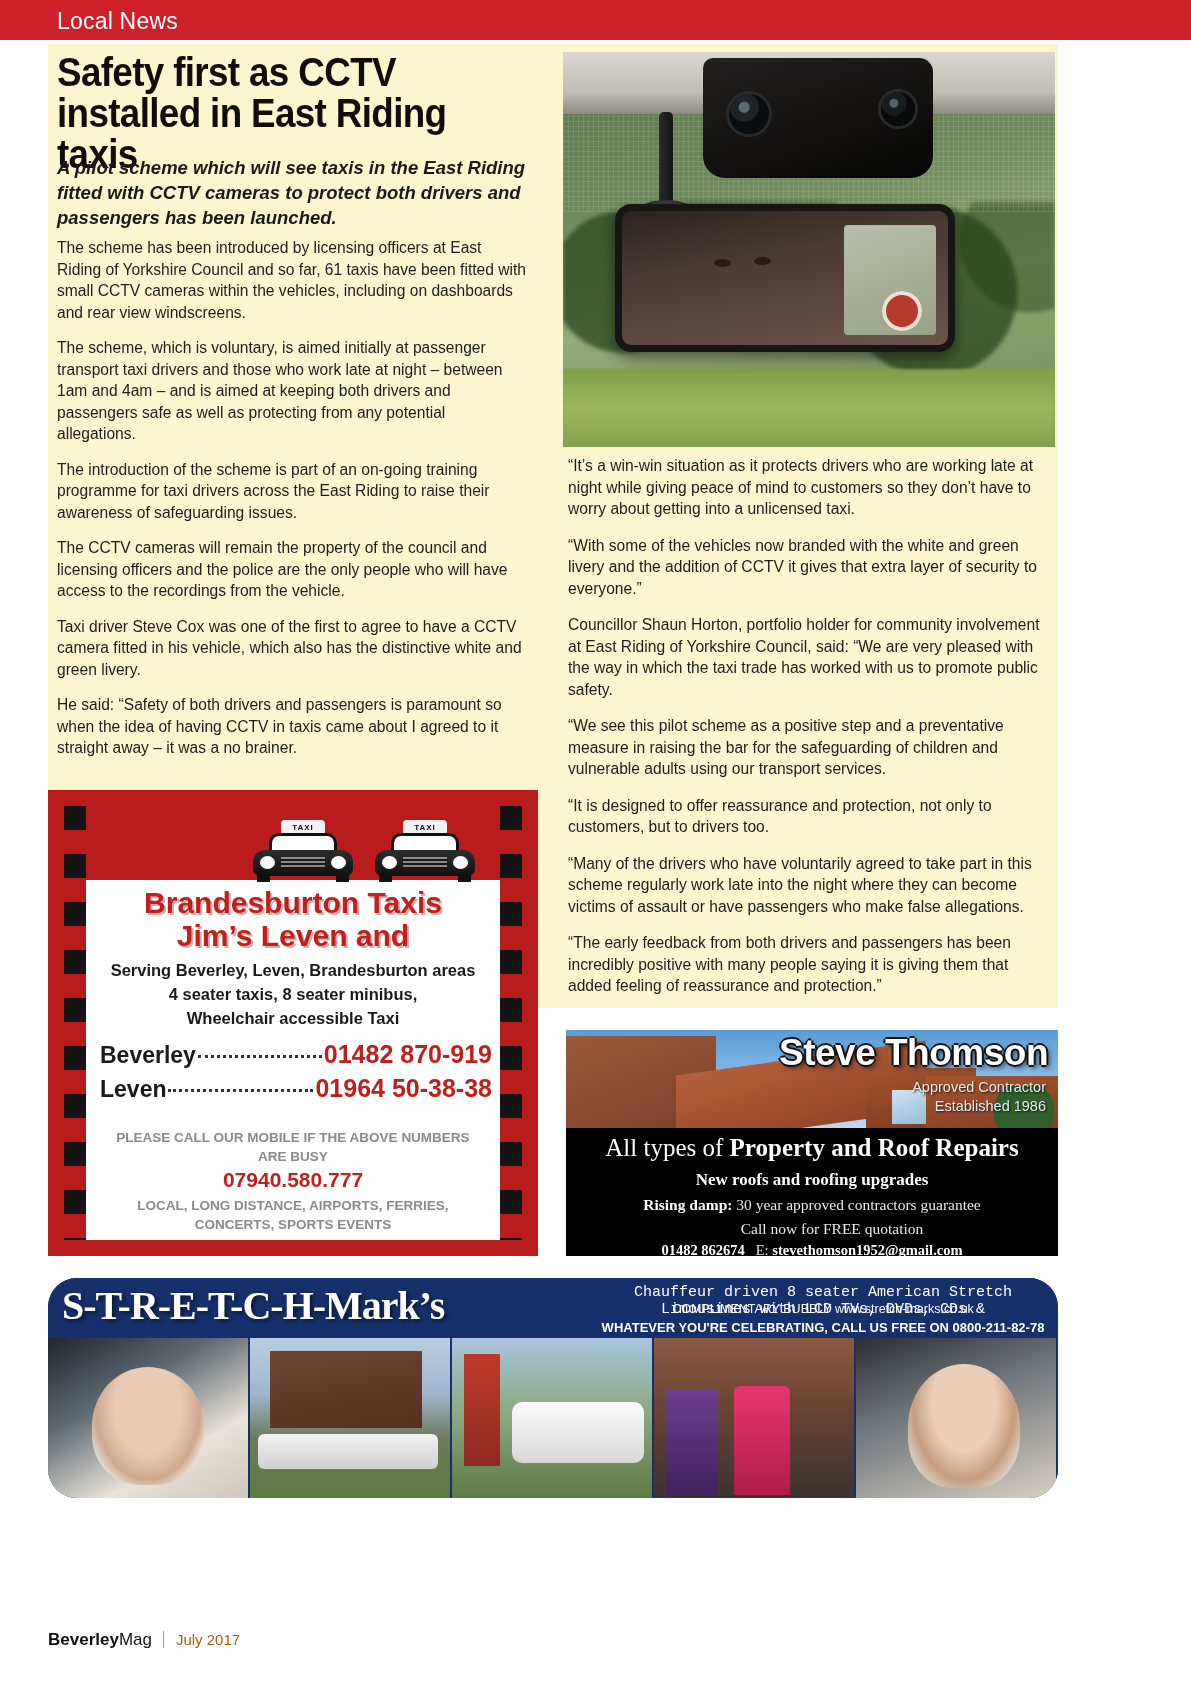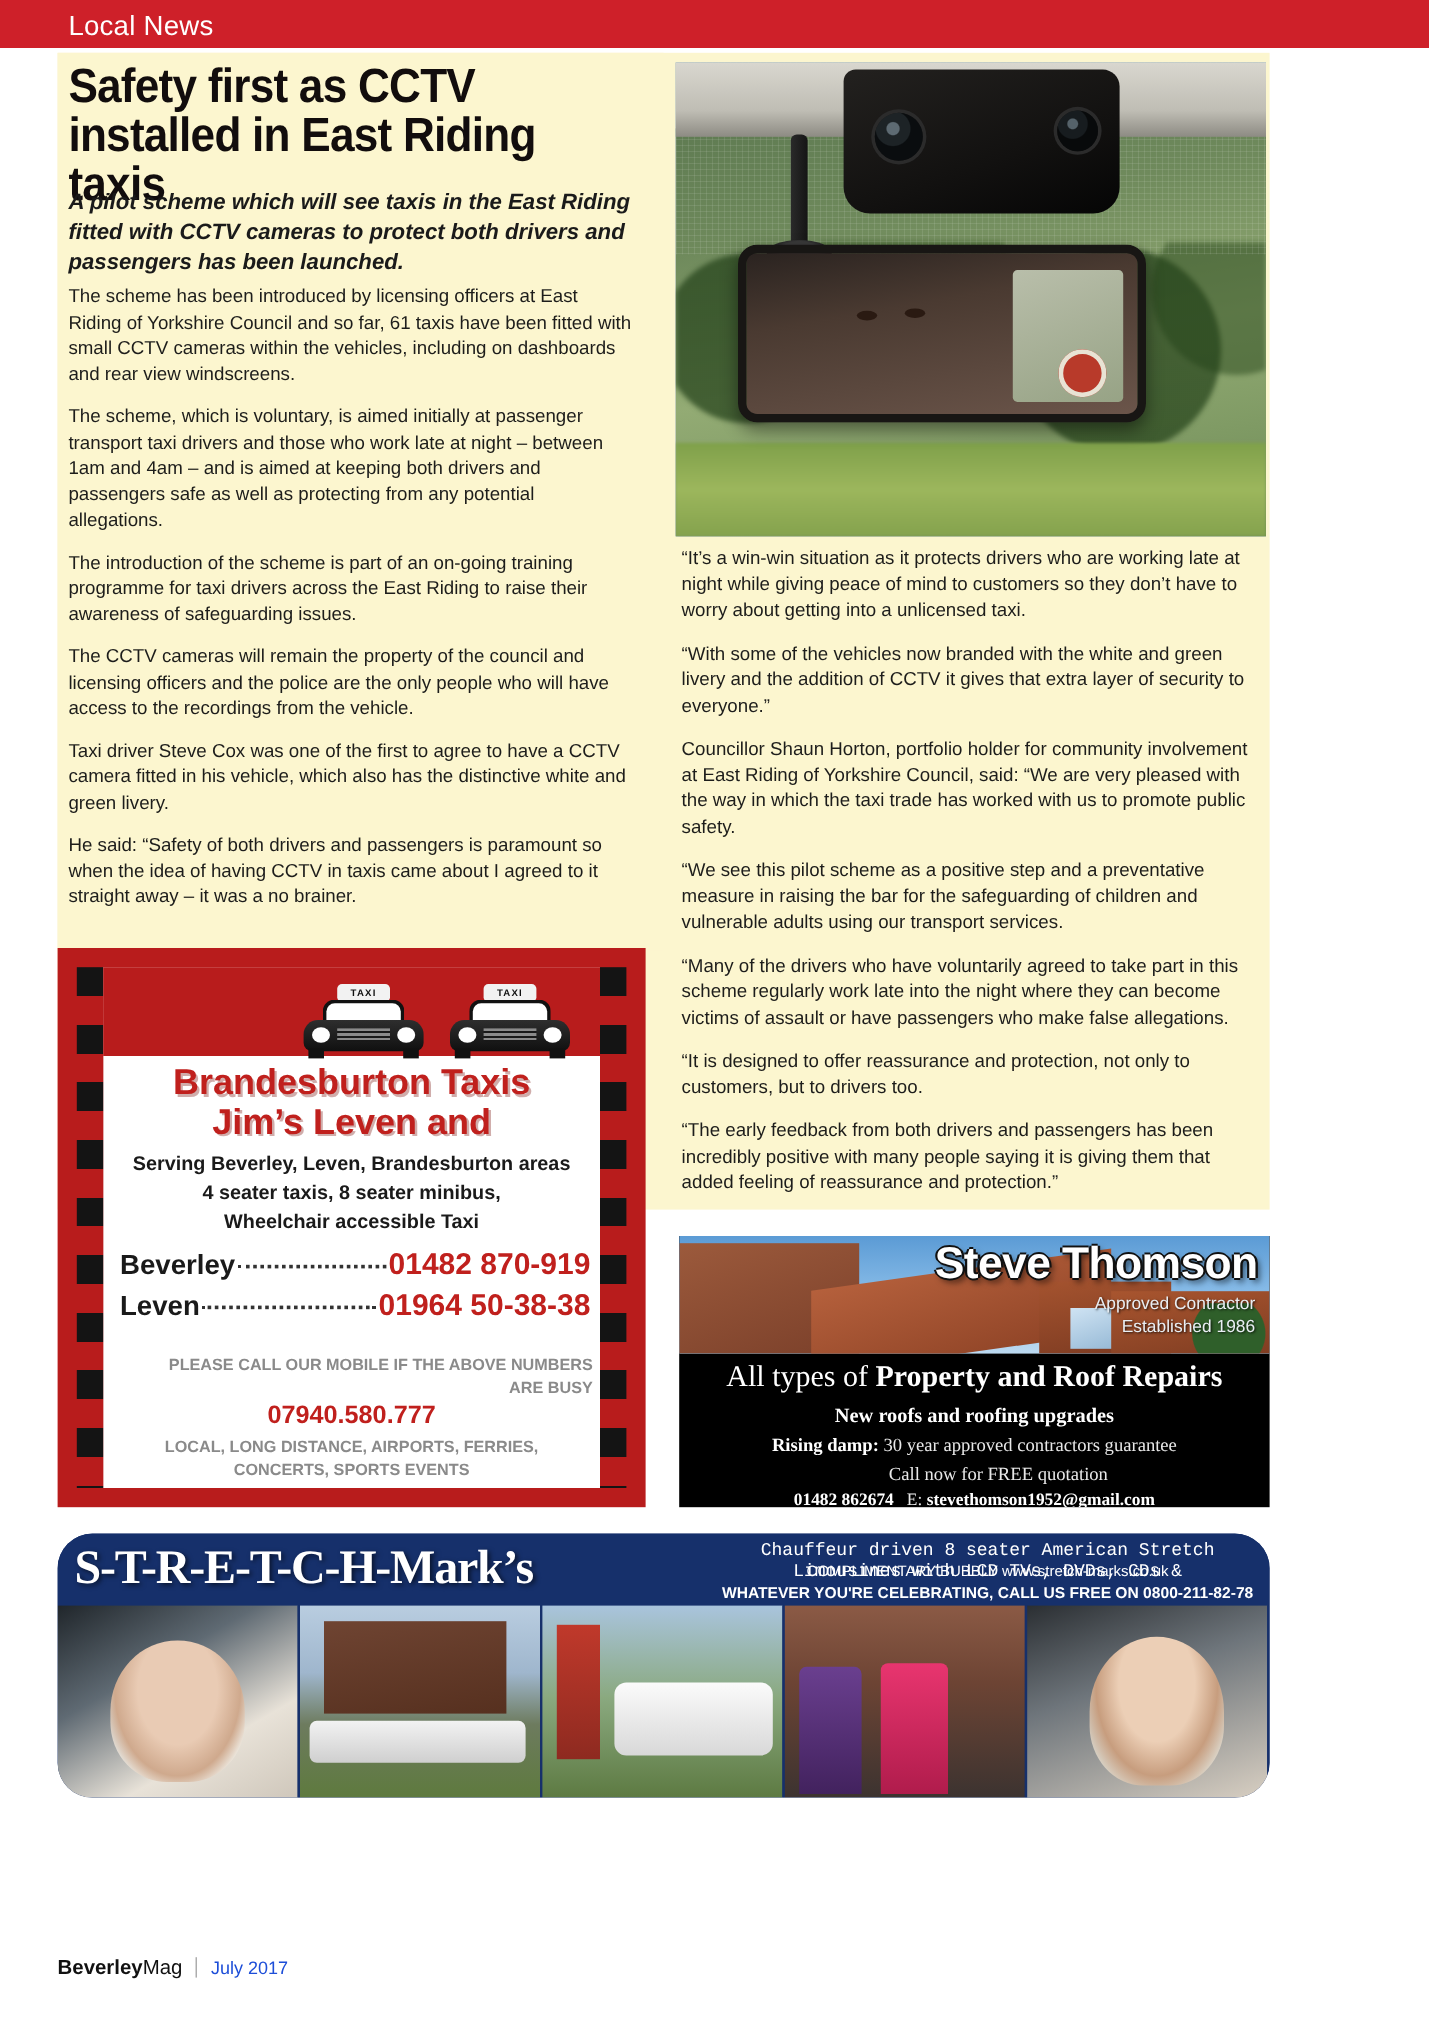--- a/index.html
+++ b/index.html
@@ -155,21 +155,21 @@
   .jims-serv {
     position:absolute; left:44px; top:168px; width:402px; text-align:center;
     color:#1a1a1a; font-size:16.5px; line-height:24px; font-weight:bold;
   }
   .jims-phones { position:absolute; left:52px; top:250px; width:392px; }
   .ph-row { display:flex; align-items:baseline; margin-bottom:5px; }
   .ph-label { font-size:23px; font-weight:bold; color:#1a1a1a; white-space:nowrap; }
   .ph-dots { flex:1; border-bottom: 3px dotted #333; transform: translateY(-5px); margin:0 2px; }
   .ph-num { font-size:25px; font-weight:bold; color:#c0201d; white-space:nowrap; }
   .jims-note {
-    position:absolute; left:44px; top:338px; width:402px; text-align:right;
+    position:absolute; left:44px; top:338px; width:402px; text-align:center;
     color:#8a8a8a; font-size:13.5px; line-height:19px; font-weight:bold;
   }
   .jims-mobile {
     position:absolute; left:44px; top:378px; width:402px; text-align:center;
     color:#c0201d; font-size:21px; font-weight:bold;
   }
   .jims-foot {
     position:absolute; left:44px; top:406px; width:402px; text-align:center;
     color:#8a8a8a; font-size:13.5px; line-height:19px; font-weight:bold;
   }
@@ -269,21 +269,21 @@
   .sm-c5 { background: linear-gradient(160deg,#2b2f33 0%, #6e757b 40%, #d8cfc2 100%); }
   .sm-c5:after{ content:""; position:absolute; left:26%; top:16%; width:56%; height:78%;
     border-radius:50% 50% 40% 40%; background: radial-gradient(ellipse at 50% 32%, #eccfb6 0 40%, #c79d7e 64%, rgba(225,215,200,.85) 80%); }
 
   
   .footer { position:absolute; left:48px; top:1630px; }
   .footer .brand { font-size:17px; color:#111; font-weight:bold; }
   .footer .brand .mag { font-weight:normal; }
   .footer .divider { display:inline-block; width:1px; height:17px; background:#999;
     margin:0 7px; vertical-align:-3px; }
-  .footer .date { font-size:15px; color:#1d4ed8; }
+  .footer .date { font-size:15px; color:#a16207; }
 </style>
 </head>
 <body>
 
 <div class="page">
 
   <div class="section-bar">
     <div class="label">Local News</div>
   </div>
 
@@ -317,22 +317,22 @@
       <p>The introduction of the scheme is part of an on-going training programme for taxi drivers across the East Riding to raise their awareness of safeguarding issues.</p>
       <p>The CCTV cameras will remain the property of the council and licensing officers and the police are the only people who will have access to the recordings from the vehicle.</p>
       <p>Taxi driver Steve Cox was one of the first to agree to have a CCTV camera fitted in his vehicle, which also has the distinctive white and green livery.</p>
       <p>He said: “Safety of both drivers and passengers is paramount so when the idea of having CCTV in taxis came about I agreed to it straight away – it was a no brainer.</p>
     </div>
   <div class="bodycol" id="col-right">
       <p>“It’s a win-win situation as it protects drivers who are working late at night while giving peace of mind to customers so they don’t have to worry about getting into a unlicensed taxi.</p>
       <p>“With some of the vehicles now branded with the white and green livery and the addition of CCTV it gives that extra layer of security to everyone.”</p>
       <p>Councillor Shaun Horton, portfolio holder for community involvement at East Riding of Yorkshire Council, said: “We are very pleased with the way in which the taxi trade has worked with us to promote public safety.</p>
       <p>“We see this pilot scheme as a positive step and a preventative measure in raising the bar for the safeguarding of children and vulnerable adults using our transport services.</p>
+      <p>“It is designed to offer reassurance and protection, not only to customers, but to drivers too.</p>
       <p>“Many of the drivers who have voluntarily agreed to take part in this scheme regularly work late into the night where they can become victims of assault or have passengers who make false allegations.</p>
-      <p>“It is designed to offer reassurance and protection, not only to customers, but to drivers too.</p>
       <p>“The early feedback from both drivers and passengers has been incredibly positive with many people saying it is giving them that added feeling of reassurance and protection.”</p>
     </div>
 
   <div class="ad-jims">
     <div class="jims-inner"></div>
     <div class="jims-check-l"></div>
     <div class="jims-check-r"></div>
     <div class="jims-cars">
       <div class="taxi-car" id="taxi1">
         <div class="sign">TAXI</div>

